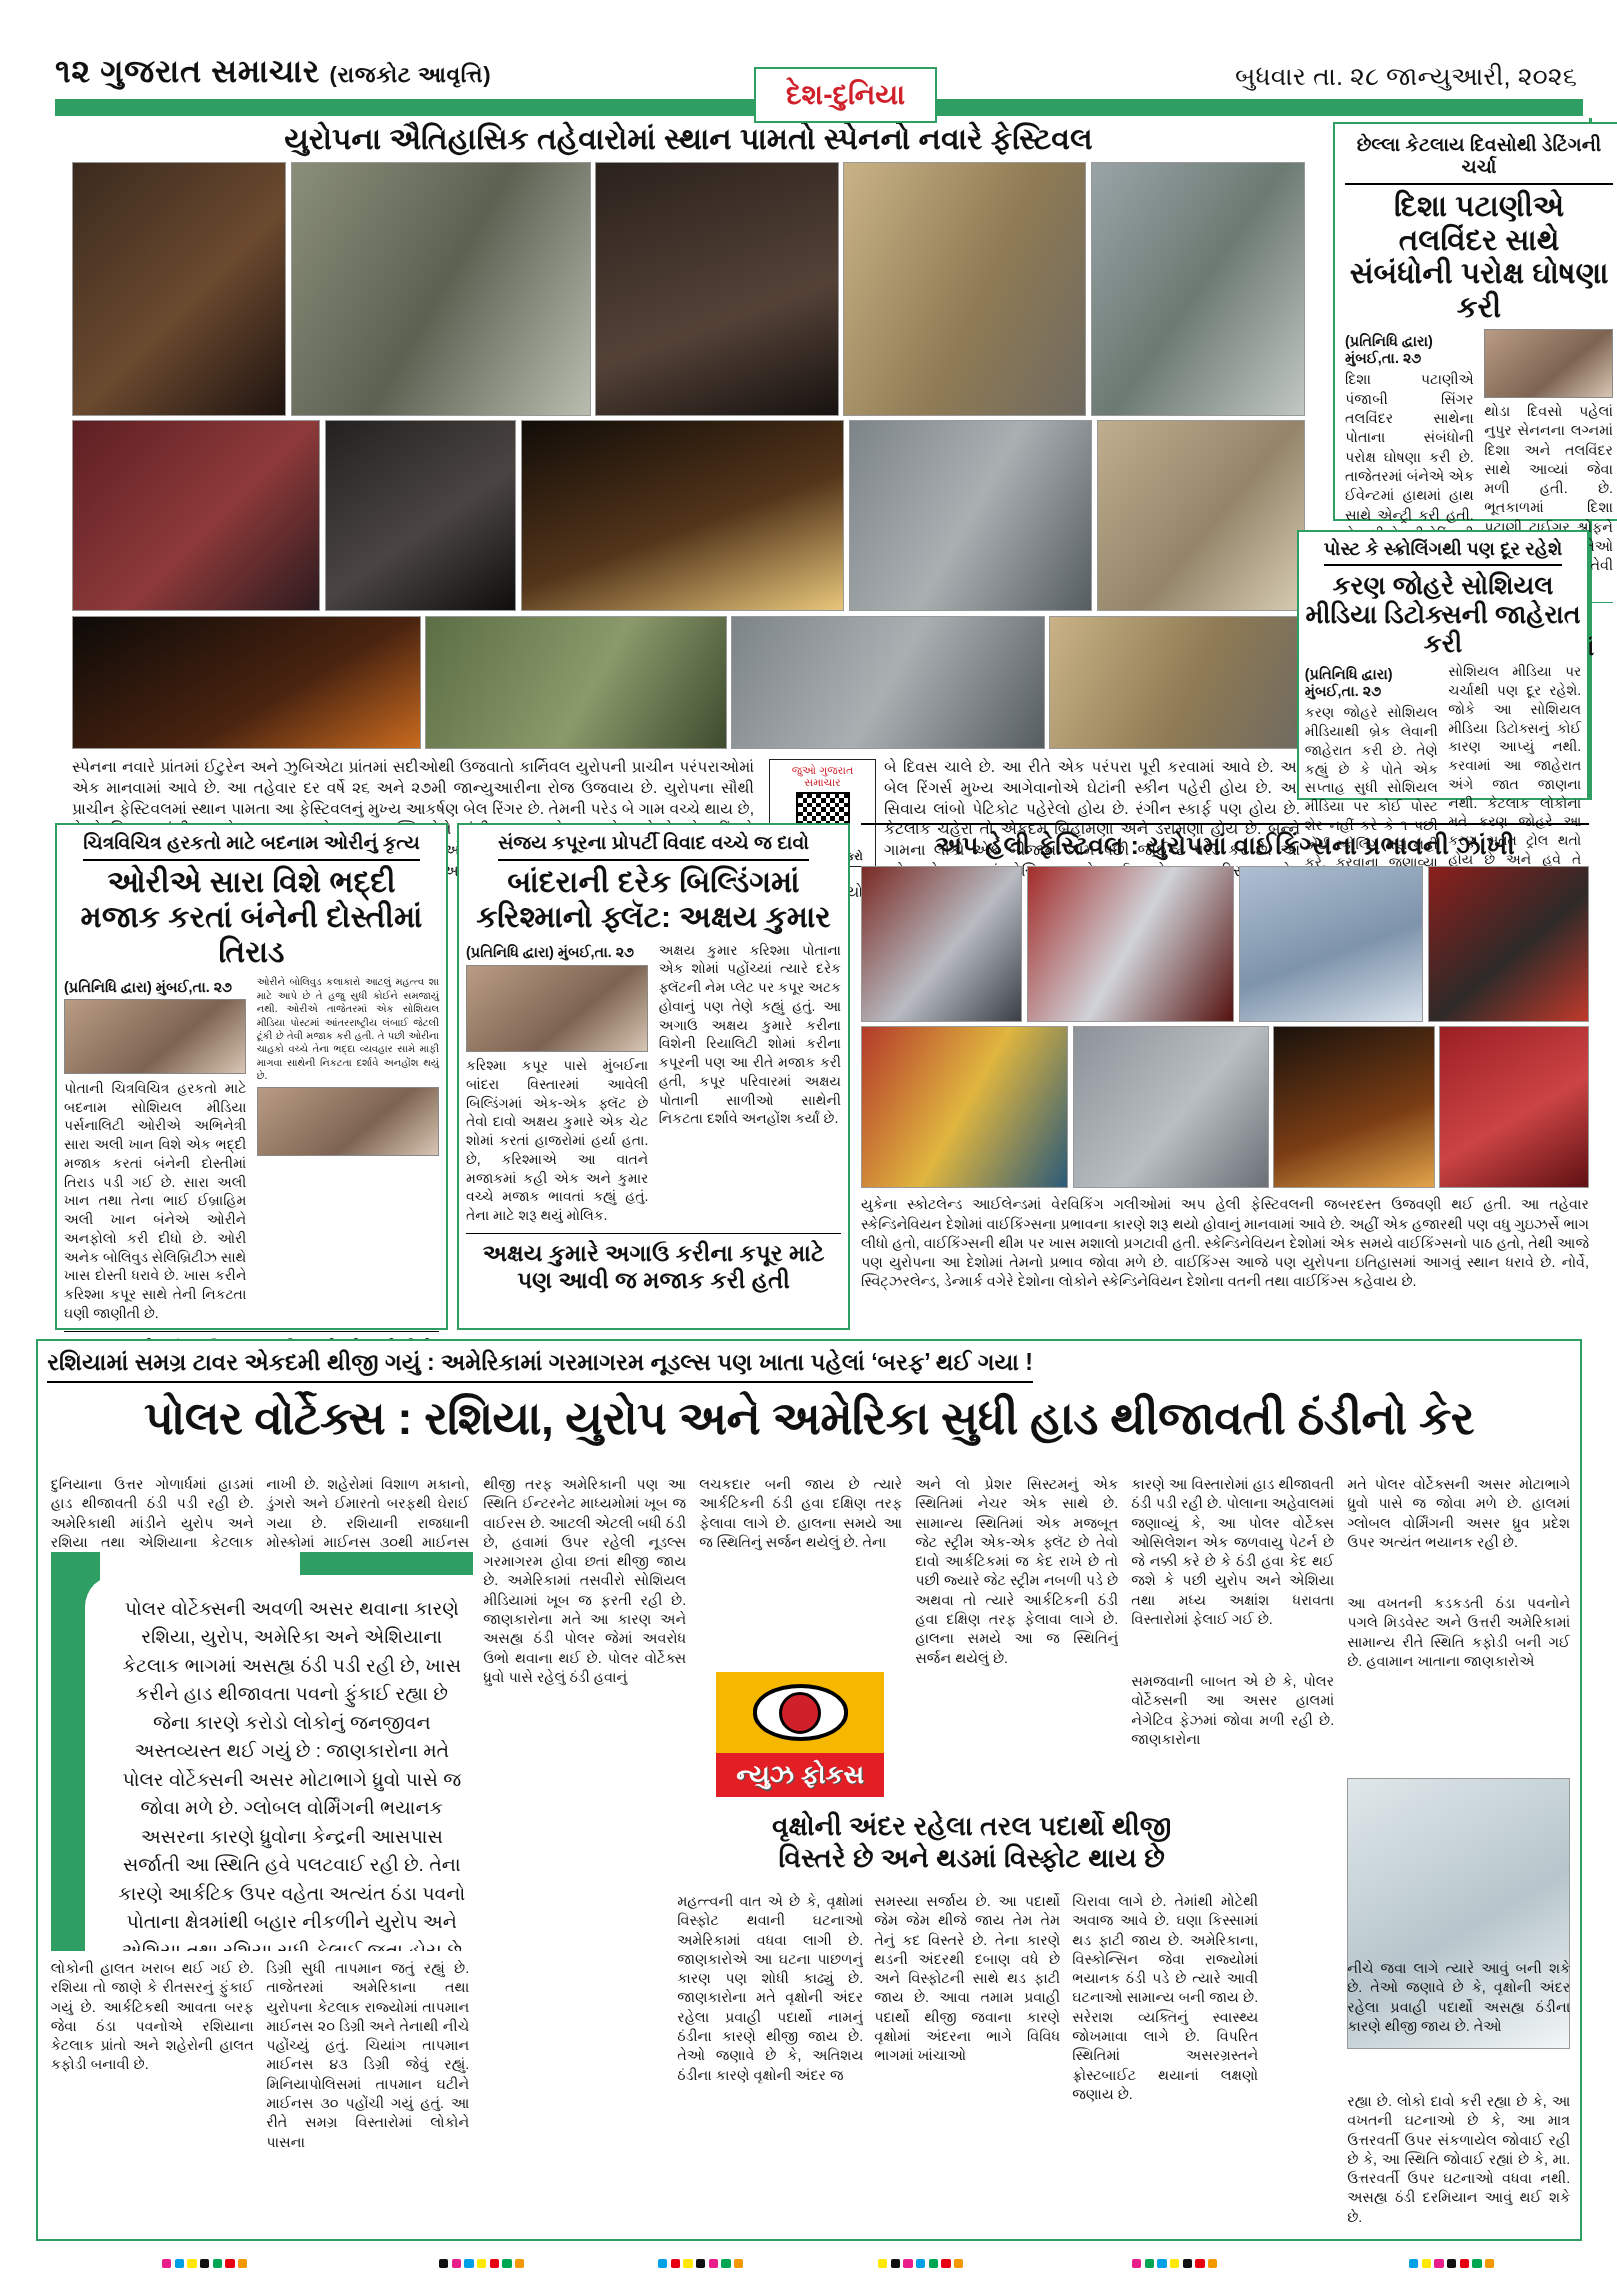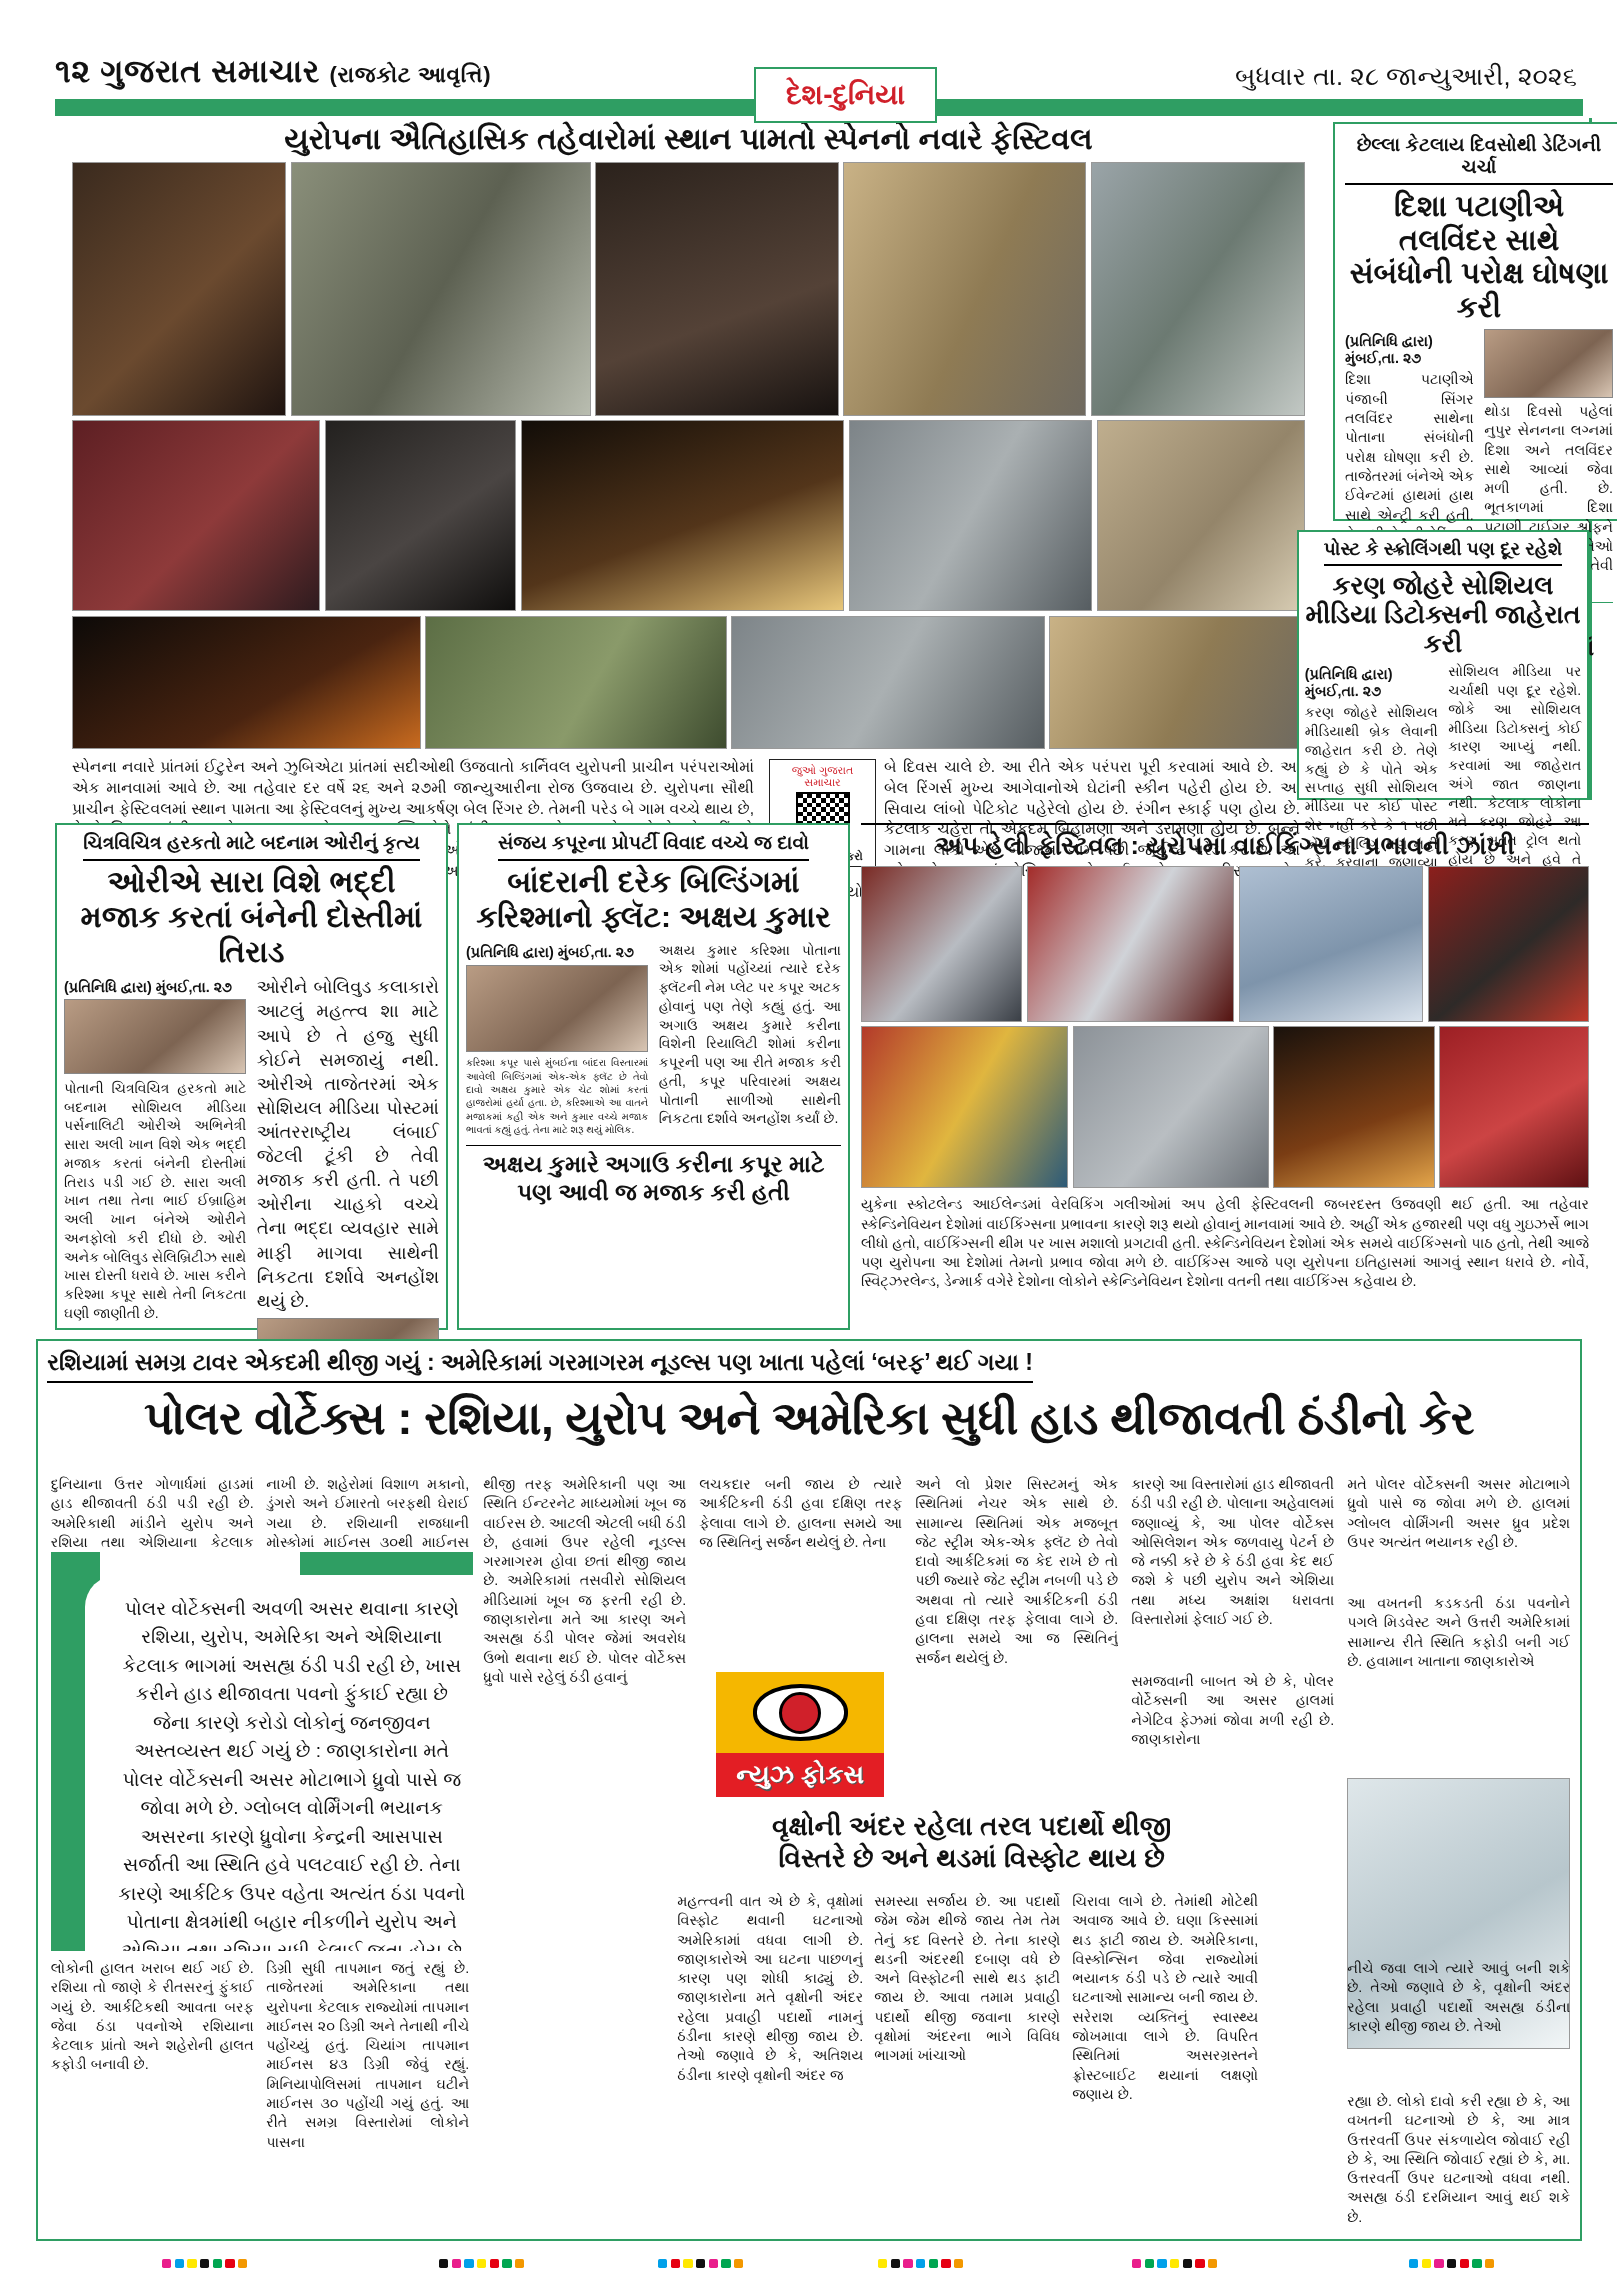--- a/index.html
+++ b/index.html
@@ -170,35 +170,35 @@
   <div class="abs gbox" style="left:55px;top:823px;width:393px;height:507px;padding:7px;">
     <div class="ctr"><span class="kicker" style="font-size:19px;">ચિત્રવિચિત્ર હરકતો માટે બદનામ ઓરીનું કૃત્ય</span></div>
     <div class="bold ctr" style="font-size:30px;line-height:1.16;margin-top:4.6px;">ઓરીએ સારા વિશે ભદ્દી મજાક કરતાં બંનેની દોસ્તીમાં તિરાડ</div>
     <div class="cols2" style="margin-top:5.8px;">
       <div>
         <div class="byline">(પ્રતિનિધિ દ્વારા) મુંબઈ,તા. ૨૭</div>
         <div class="ph port" style="width:100%;height:75px;margin-bottom:4.6px;"></div>
         <div class="bodytxt" style="font-size:14px;">પોતાની ચિત્રવિચિત્ર હરકતો માટે બદનામ સોશિયલ મીડિયા પર્સનાલિટી ઓરીએ અભિનેત્રી સારા અલી ખાન વિશે એક ભદ્દી મજાક કરતાં બંનેની દોસ્તીમાં તિરાડ પડી ગઈ છે. સારા અલી ખાન તથા તેના ભાઈ ઈબ્રાહિમ અલી ખાન બંનેએ ઓરીને અનફોલો કરી દીધો છે. ઓરી અનેક બોલિવુડ સેલિબ્રિટીઝ સાથે ખાસ દોસ્તી ધરાવે છે. ખાસ કરીને કરિશ્મા કપૂર સાથે તેની નિકટતા ઘણી જાણીતી છે.</div>
       </div>
       <div>
-        <div class="bodytxt" style="font-size:18px;">ઓરીને બોલિવુડ કલાકારો આટલું મહત્ત્વ શા માટે આપે છે તે હજુ સુધી કોઈને સમજાયું નથી. ઓરીએ તાજેતરમાં એક સોશિયલ મીડિયા પોસ્ટમાં આંતરરાષ્ટ્રીય લંબાઈ જેટલી ટૂંકી છે તેવી મજાક કરી હતી. તે પછી ઓરીના ચાહકો વચ્ચે તેના ભદ્દા વ્યવહાર સામે માફી માગવા સાથેની નિકટતા દર્શાવે અનહોંશ થયું છે.</div>
+        <div class="bodytxt" style="font-size:10px;">ઓરીને બોલિવુડ કલાકારો આટલું મહત્ત્વ શા માટે આપે છે તે હજુ સુધી કોઈને સમજાયું નથી. ઓરીએ તાજેતરમાં એક સોશિયલ મીડિયા પોસ્ટમાં આંતરરાષ્ટ્રીય લંબાઈ જેટલી ટૂંકી છે તેવી મજાક કરી હતી. તે પછી ઓરીના ચાહકો વચ્ચે તેના ભદ્દા વ્યવહાર સામે માફી માગવા સાથેની નિકટતા દર્શાવે અનહોંશ થયું છે.</div>
         <div class="ph port" style="width:100%;height:69px;margin-top:4.6px;"></div>
       </div>
     </div>
     <div class="bold ctr" style="font-size:23px;line-height:1.2;margin-top:8px;border-top:1.7px solid #000;padding-top:5.8px;">સારા અને ઈબ્રાહિમ અલી બંનેએ ઓરીને અનફોલો કરી દીધો</div>
   </div>
 
   <div class="abs gbox" style="left:457px;top:823px;width:393px;height:507px;padding:7px;">
     <div class="ctr"><span class="kicker" style="font-size:19px;">સંજય કપૂરના પ્રોપર્ટી વિવાદ વચ્ચે જ દાવો</span></div>
     <div class="bold ctr" style="font-size:30px;line-height:1.16;margin-top:4.6px;">બાંદરાની દરેક બિલ્ડિંગમાં કરિશ્માનો ફ્લૅટ: અક્ષય કુમાર</div>
     <div class="cols2" style="margin-top:5.8px;">
       <div>
         <div class="byline">(પ્રતિનિધિ દ્વારા) મુંબઈ,તા. ૨૭</div>
         <div class="ph port" style="width:100%;height:87px;margin-bottom:4.6px;"></div>
-        <div class="bodytxt" style="font-size:10px;">કરિશ્મા કપૂર પાસે મુંબઈના બાંદરા વિસ્તારમાં આવેલી બિલ્ડિંગમાં એક-એક ફ્લૅટ છે તેવો દાવો અક્ષય કુમારે એક ચેટ શોમાં કરતાં હાજરોમાં હર્યા હતા. છે, કરિશ્માએ આ વાતને મજાકમાં કહી એક અને કુમાર વચ્ચે મજાક ભાવતાં કહ્યું હતું. તેના માટે શરૂ થયું મોલિક.</div>
+        <div class="bodytxt" style="font-size:14px;">કરિશ્મા કપૂર પાસે મુંબઈના બાંદરા વિસ્તારમાં આવેલી બિલ્ડિંગમાં એક-એક ફ્લૅટ છે તેવો દાવો અક્ષય કુમારે એક ચેટ શોમાં કરતાં હાજરોમાં હર્યા હતા. છે, કરિશ્માએ આ વાતને મજાકમાં કહી એક અને કુમાર વચ્ચે મજાક ભાવતાં કહ્યું હતું. તેના માટે શરૂ થયું મોલિક.</div>
       </div>
       <div>
         <div class="bodytxt" style="font-size:14px;">અક્ષય કુમાર કરિશ્મા પોતાના એક શોમાં પહોંચ્યાં ત્યારે દરેક ફ્લૅટની નેમ પ્લેટ પર કપૂર અટક હોવાનું પણ તેણે કહ્યું હતું. આ અગાઉ અક્ષય કુમારે કરીના વિશેની રિયાલિટી શોમાં કરીના કપૂરની પણ આ રીતે મજાક કરી હતી, કપૂર પરિવારમાં અક્ષય પોતાની સાળીઓ સાથેની નિકટતા દર્શાવે અનહોંશ કર્યાં છે.</div>
       </div>
     </div>
     <div class="bold ctr" style="font-size:23px;line-height:1.2;margin-top:8px;border-top:1.7px solid #000;padding-top:5.8px;">અક્ષય કુમારે અગાઉ કરીના કપૂર માટે પણ આવી જ મજાક કરી હતી</div>
   </div>
 
   <div class="abs" style="left:861px;top:823px;width:728px;">
     <div class="thinrule"></div>

